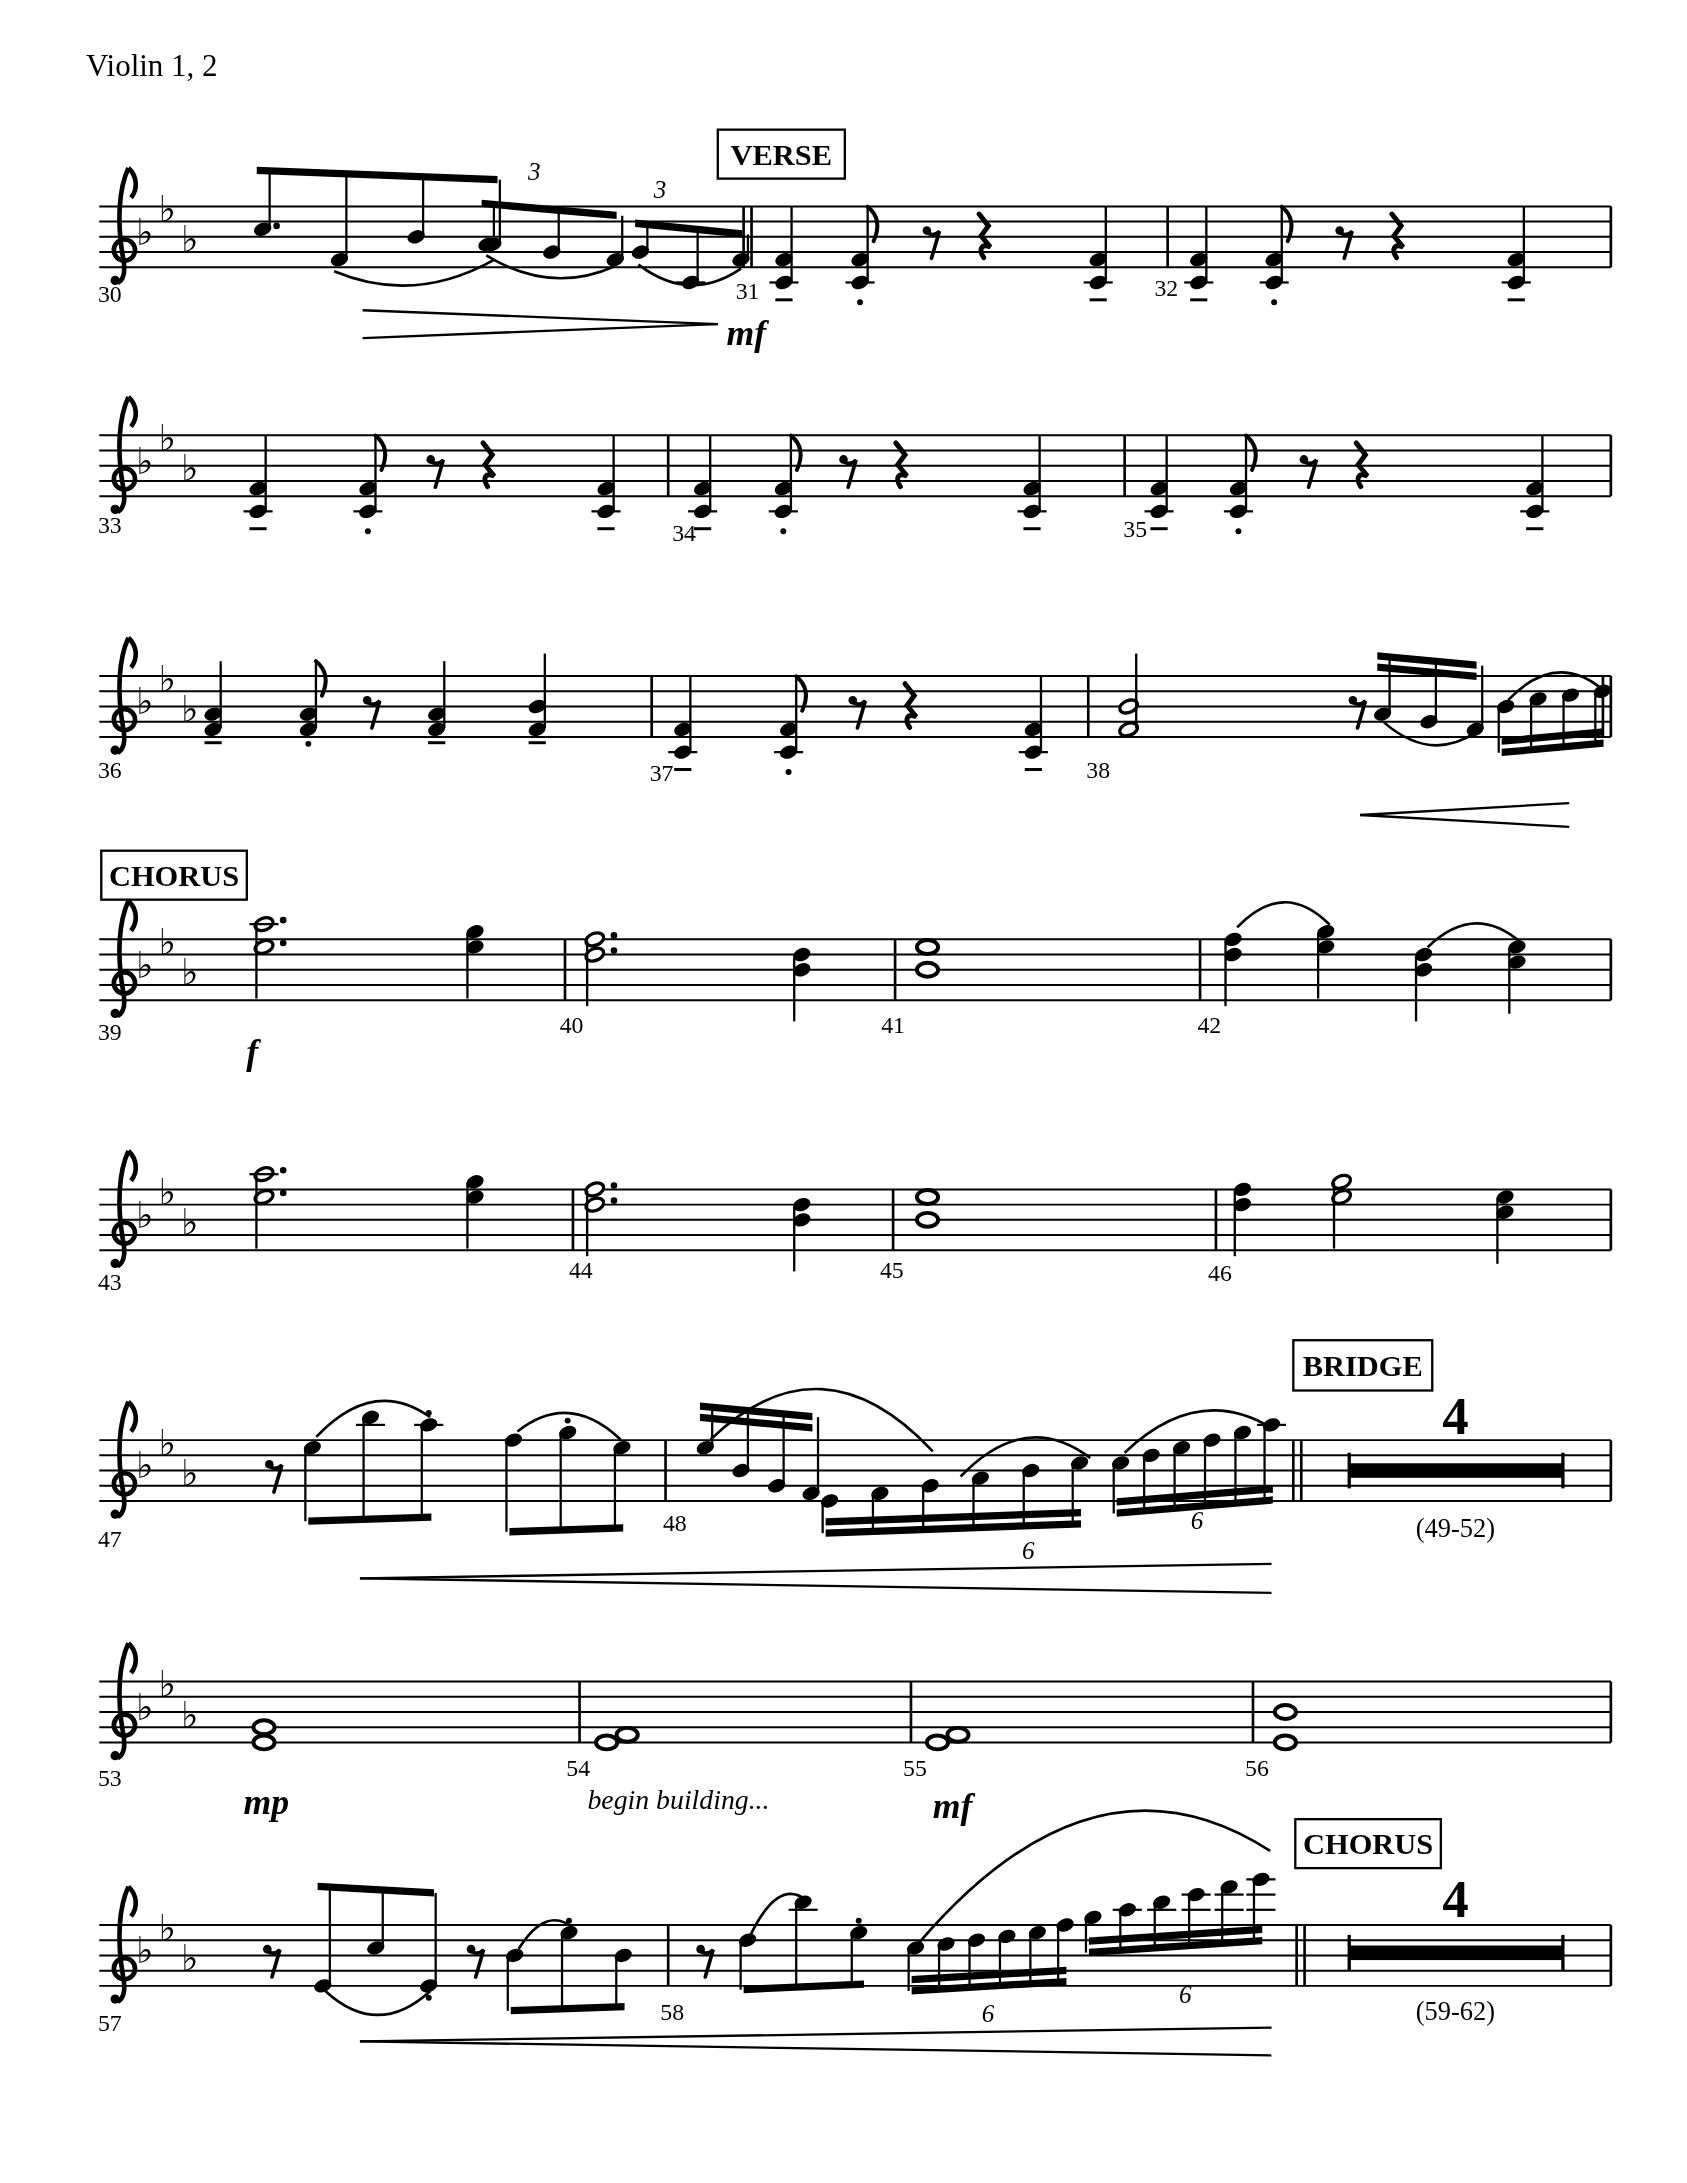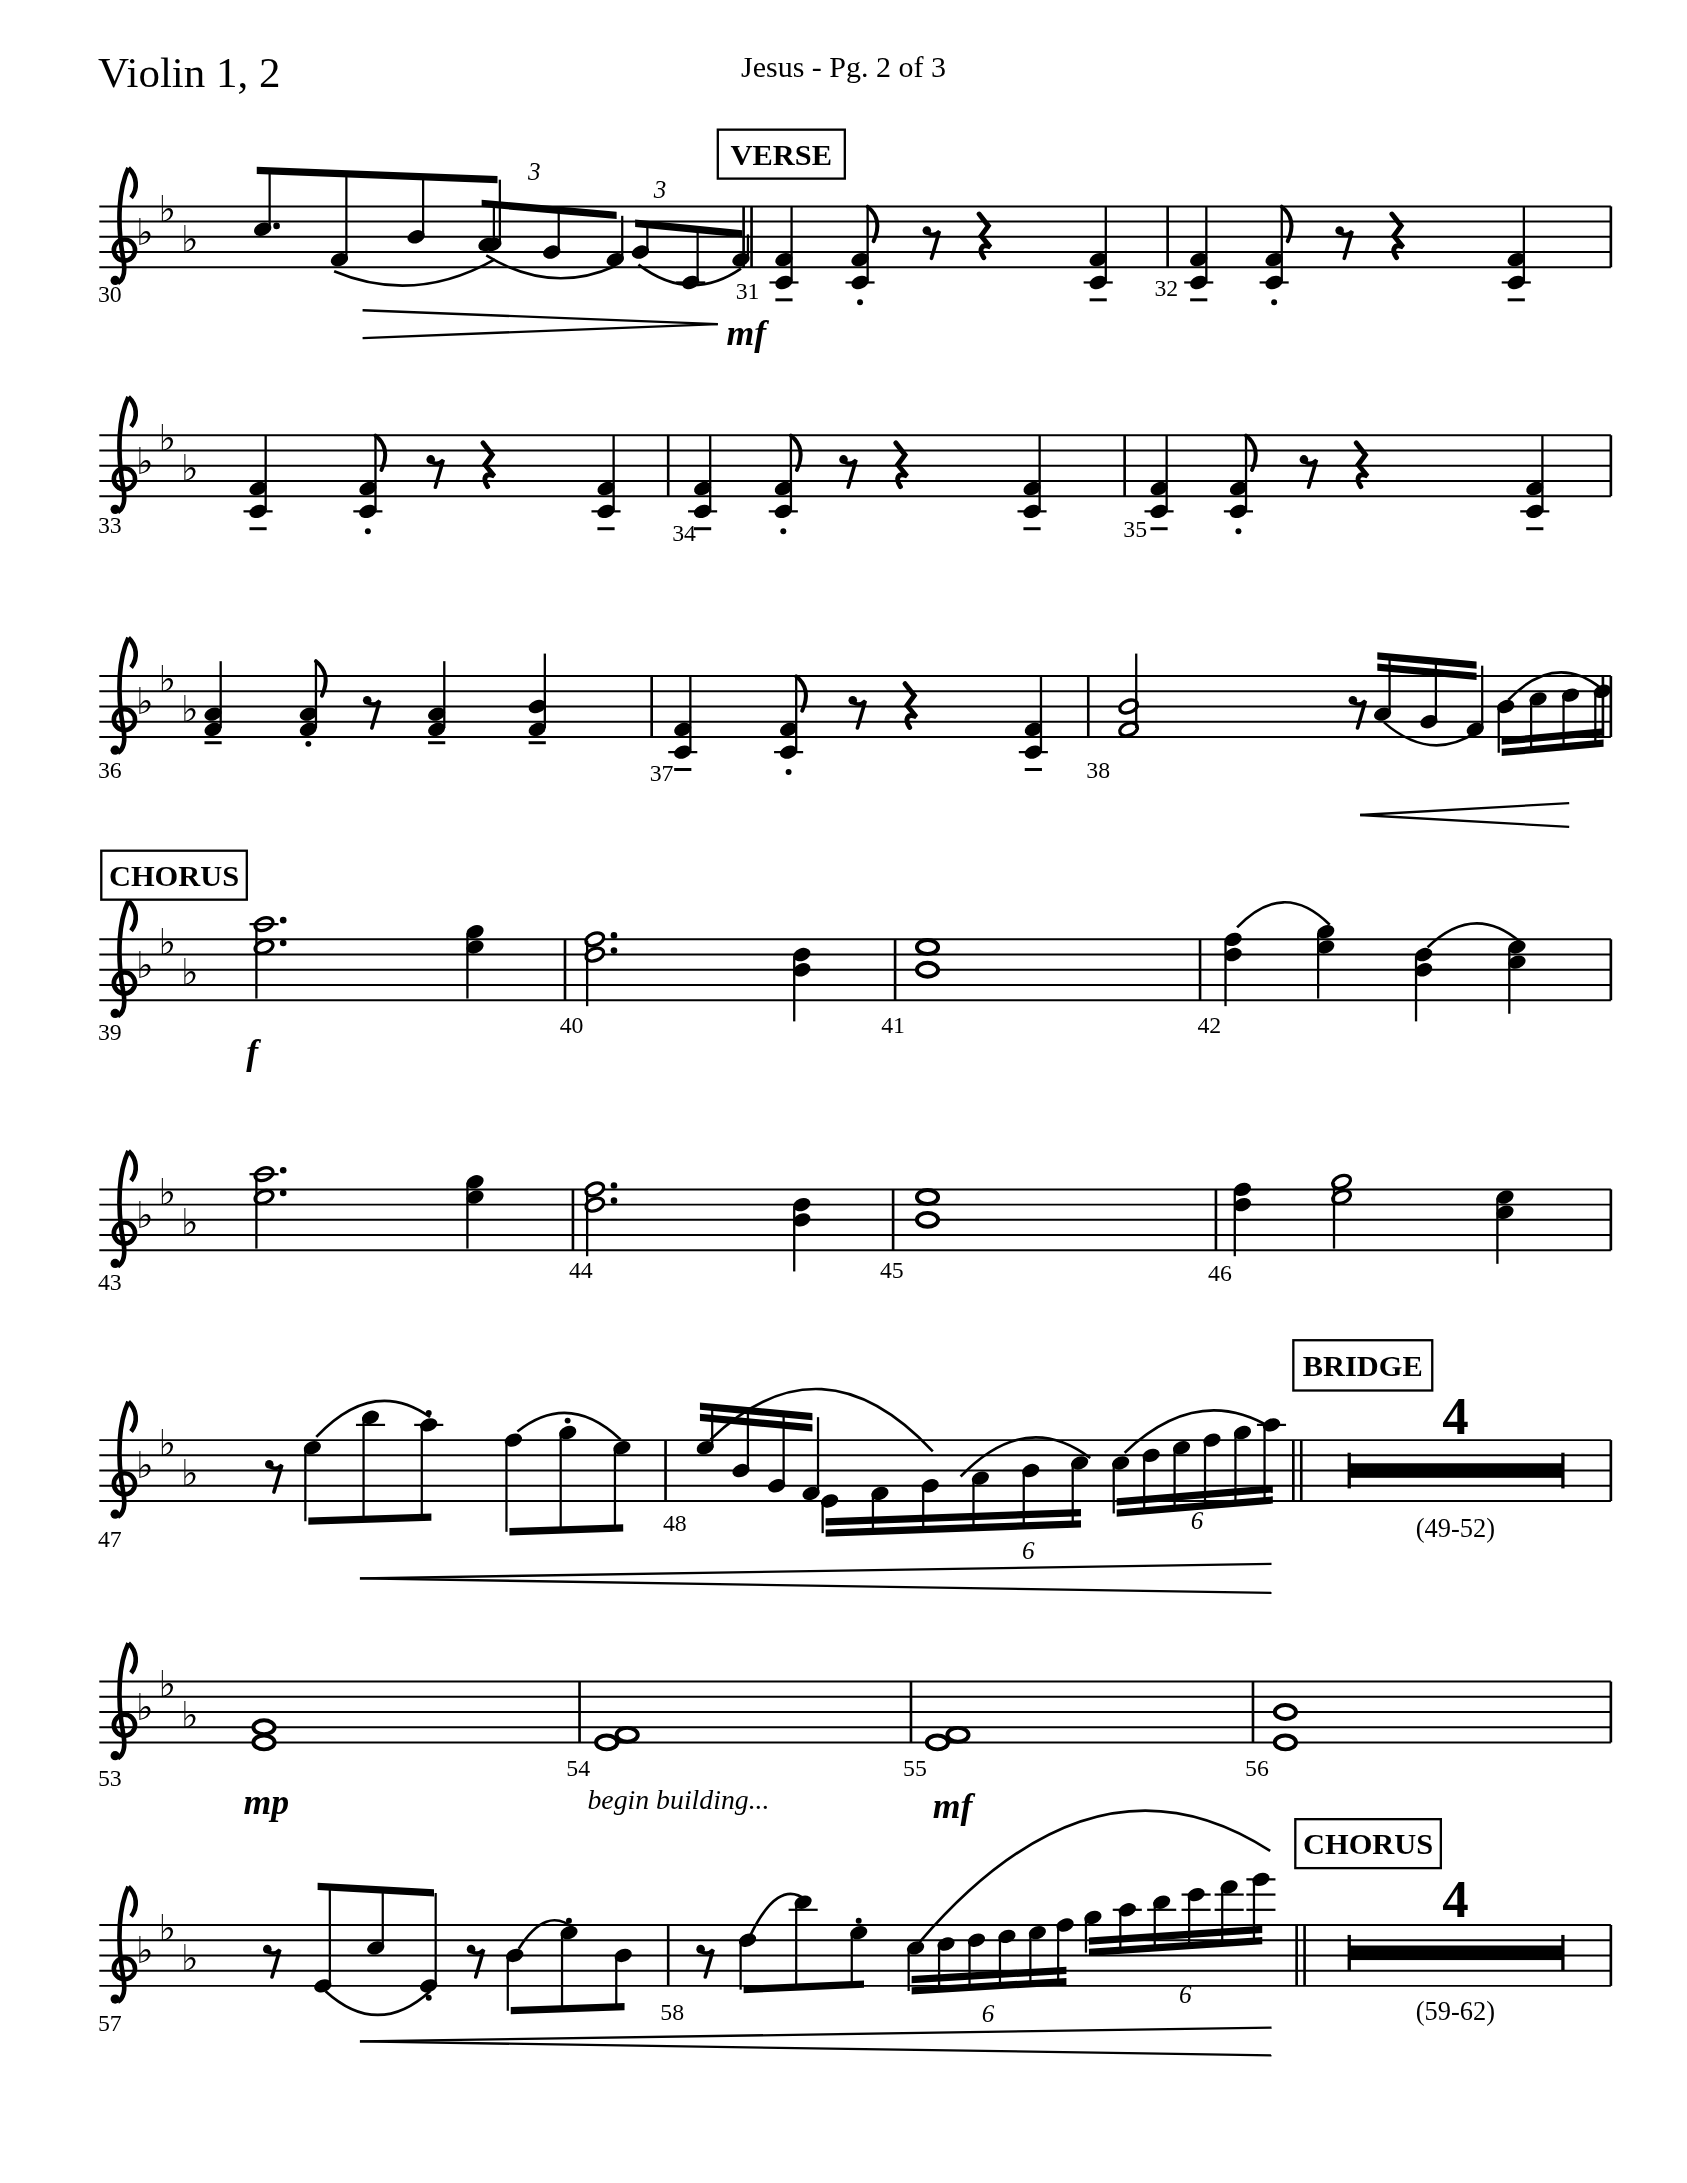--- a/index.html
+++ b/index.html
@@ -1,36 +1,35 @@
 <!DOCTYPE html>
 <html style="font-size:10.6px"><head>
 <meta charset="utf-8">
 <style>
   html,body{margin:0;padding:0;background:#888;}
   #page{position:relative;width:1687px;height:2183px;background:#ffffff;overflow:hidden;
         font-family:"Liberation Serif","DejaVu Serif",serif;color:#000;}
-  #part-name{position:absolute;left:98px;top:48px;font-size:43px;}
+  #part-name{position:absolute;left:86px;top:48px;font-size:31px;}
   #page-title{position:absolute;left:0;top:50px;width:1687px;text-align:center;font-size:30px;}
   #sheet{position:absolute;left:0;top:0;}
   text{fill:#000;}
   .mnum{font-family:"Liberation Serif",serif;font-size:36px;}
   .dyn{font-family:"Liberation Serif",serif;font-size:54px;font-weight:bold;font-style:italic;}
   .tup{font-family:"Liberation Serif",serif;font-size:38px;font-style:italic;}
   .lbl{font-family:"Liberation Serif",serif;font-size:46px;font-weight:bold;}
   .mrnum{font-family:"Liberation Serif",serif;font-size:80px;font-weight:bold;}
   .mrrange{font-family:"Liberation Serif",serif;font-size:40px;}
   .ptext{font-family:"Liberation Serif",serif;font-size:42px;font-style:italic;}
   .flat{font-family:"DejaVu Sans",sans-serif;font-size:56px;}
 </style>
 </head>
 <body>
 
 <div id="page">
   <div id="part-name">Violin 1, 2</div>
-  <div id="page-title">Jesus - Pg. 2 of 3</div>
   <svg id="sheet" width="1687" height="2183" viewBox="0 0 2550 3300" xmlns="http://www.w3.org/2000/svg">
       <g></g>
       <g>
         <line x1="150" y1="312" x2="2435" y2="312" stroke="#000000" stroke-width="3"></line>
         <line x1="150" y1="335" x2="2435" y2="335" stroke="#000000" stroke-width="3"></line>
         <line x1="150" y1="358" x2="2435" y2="358" stroke="#000000" stroke-width="3"></line>
         <line x1="150" y1="381" x2="2435" y2="381" stroke="#000000" stroke-width="3"></line>
         <line x1="150" y1="404" x2="2435" y2="404" stroke="#000000" stroke-width="3"></line>
       </g>
       <g>

